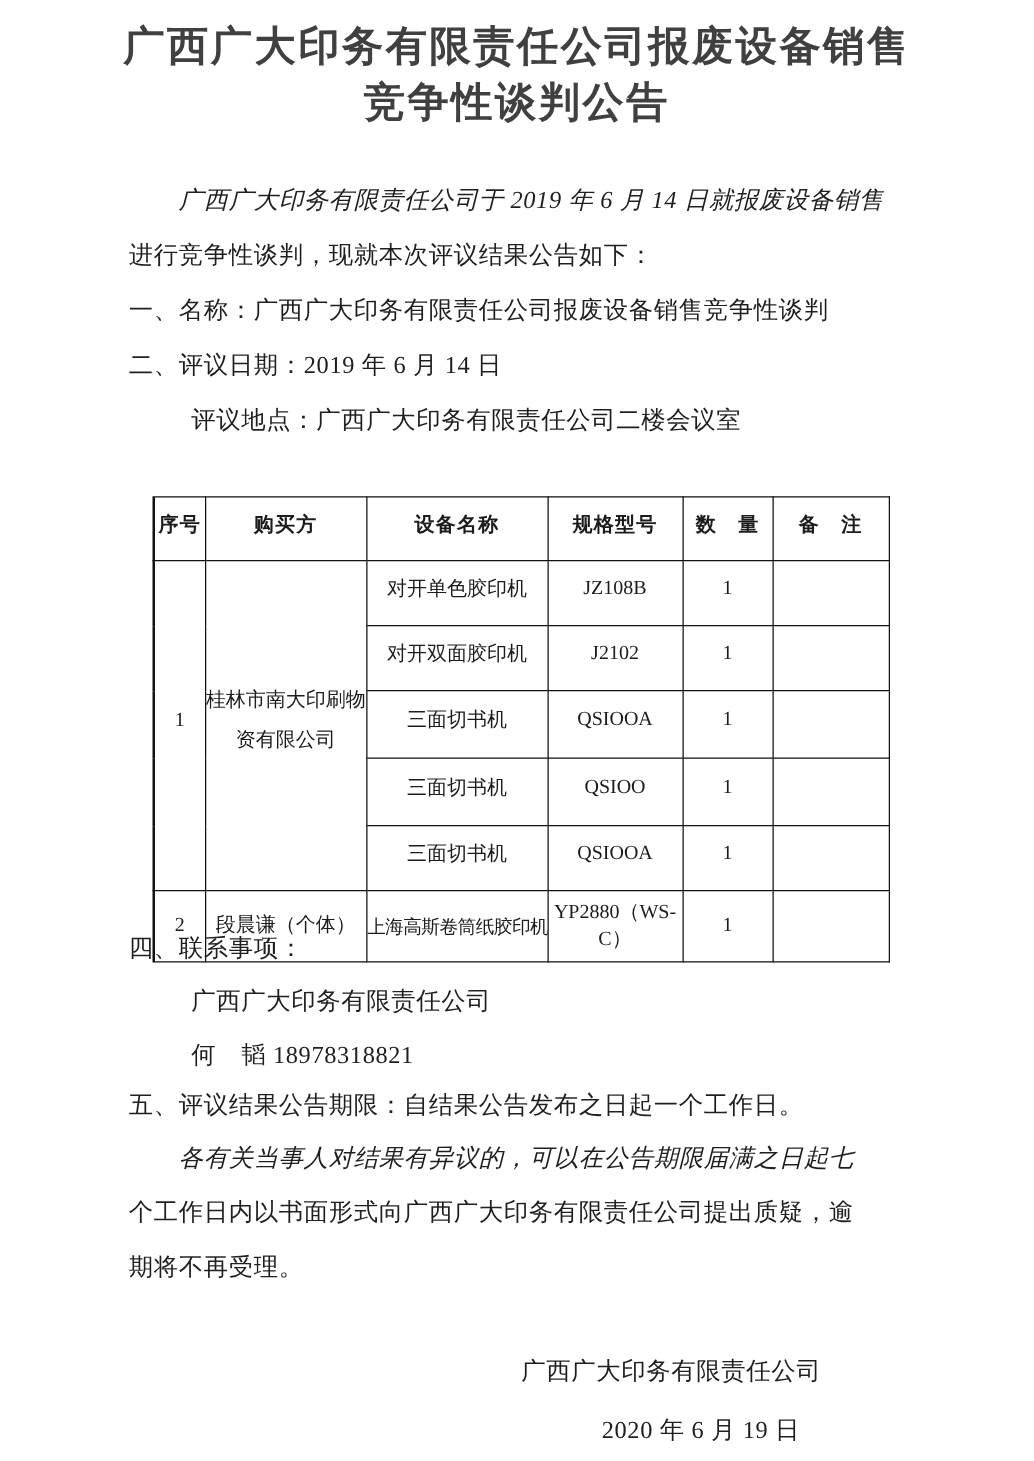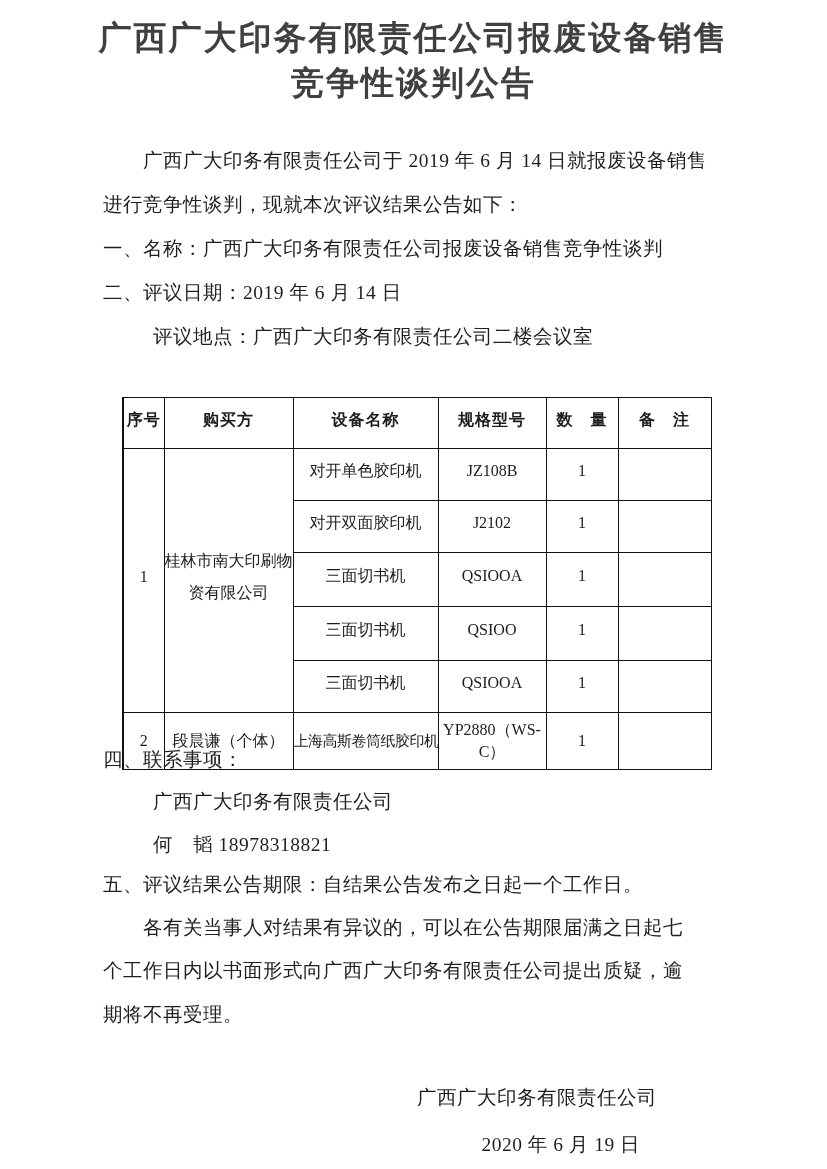--- a/index.html
+++ b/index.html
@@ -22,21 +22,21 @@
     line-height:45px;
     letter-spacing:2px;
     color:#404040;
   }
   .bodyline{
     font-size:19.5px;
     line-height:44px;
     letter-spacing:0.5px;
     white-space:nowrap;
   }
-  .indent2{text-indent:40px;}
+  .indent2{text-indent:40px;font-style:italic;}
   .indent-deep{padding-left:50px;}
   .notice{line-height:43.5px;}
   .closing{
     left:0;width:827px;
     text-align:right;
     font-size:19.5px;
     line-height:44px;
     letter-spacing:0.5px;
   }
   .closing.company{padding-right:170px;box-sizing:border-box;}

